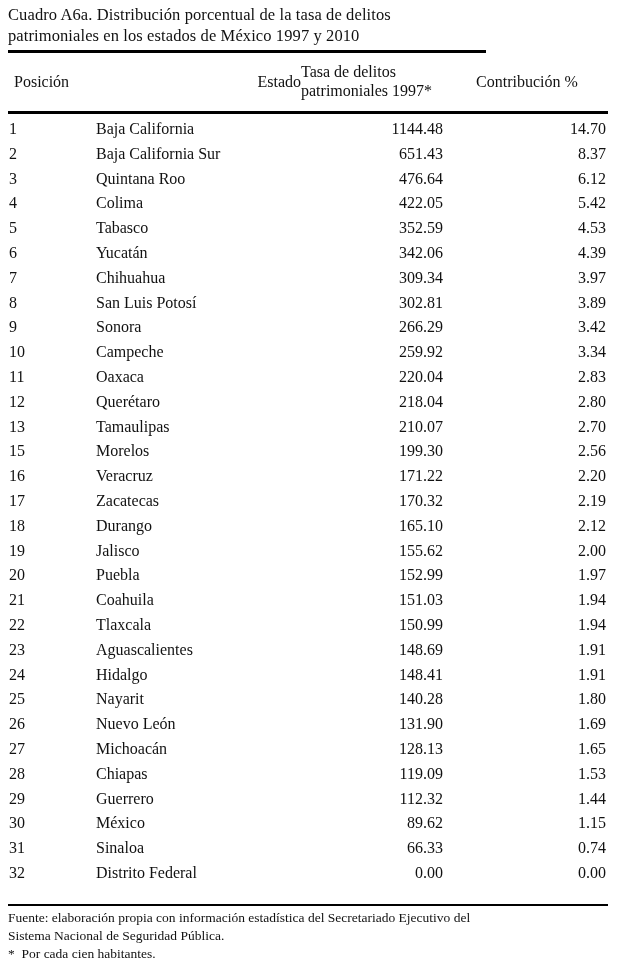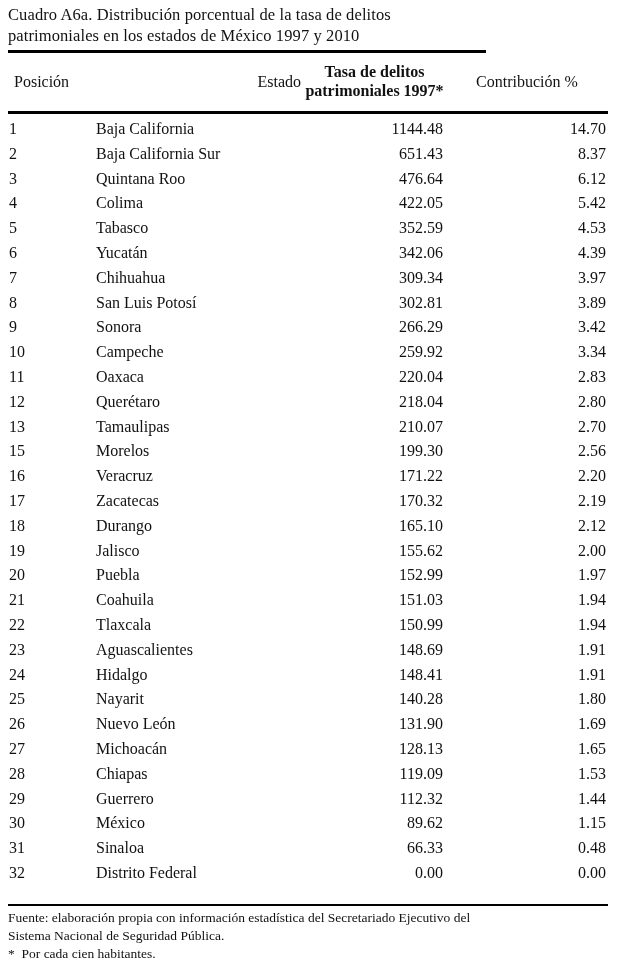--- a/index.html
+++ b/index.html
@@ -29,21 +29,21 @@
   thead td {
     font-size: 16px;
     line-height: 19px;
     vertical-align: middle;
     height: 52px;
     border-bottom: 3px solid #000000;
     padding: 2px 0 4px 0;
   }
   thead td.h-pos   { text-align: left; padding-left: 6px; }
   thead td.h-state { text-align: right; }
-  thead td.h-rate  { text-align: center; font-weight: bold; }
+  thead td.h-rate  { text-align: left; }
   thead td.h-contr { text-align: center; padding-right: 2px; }
   tbody td {
     font-size: 16px;
     line-height: 24.8px;
     height: 24.8px;
     padding: 0;
     white-space: nowrap;
     overflow: hidden;
   }
   tbody td:nth-child(1) { text-align: left; padding-left: 1px; }
@@ -256,21 +256,21 @@
         <tr>
           <td>30</td>
           <td>México</td>
           <td>89.62</td>
           <td>1.15</td>
         </tr>
         <tr>
           <td>31</td>
           <td>Sinaloa</td>
           <td>66.33</td>
-          <td>0.48</td>
+          <td>0.74</td>
         </tr>
         <tr>
           <td>32</td>
           <td>Distrito Federal</td>
           <td>0.00</td>
           <td>0.00</td>
         </tr>
       </tbody>
   </table>
 

